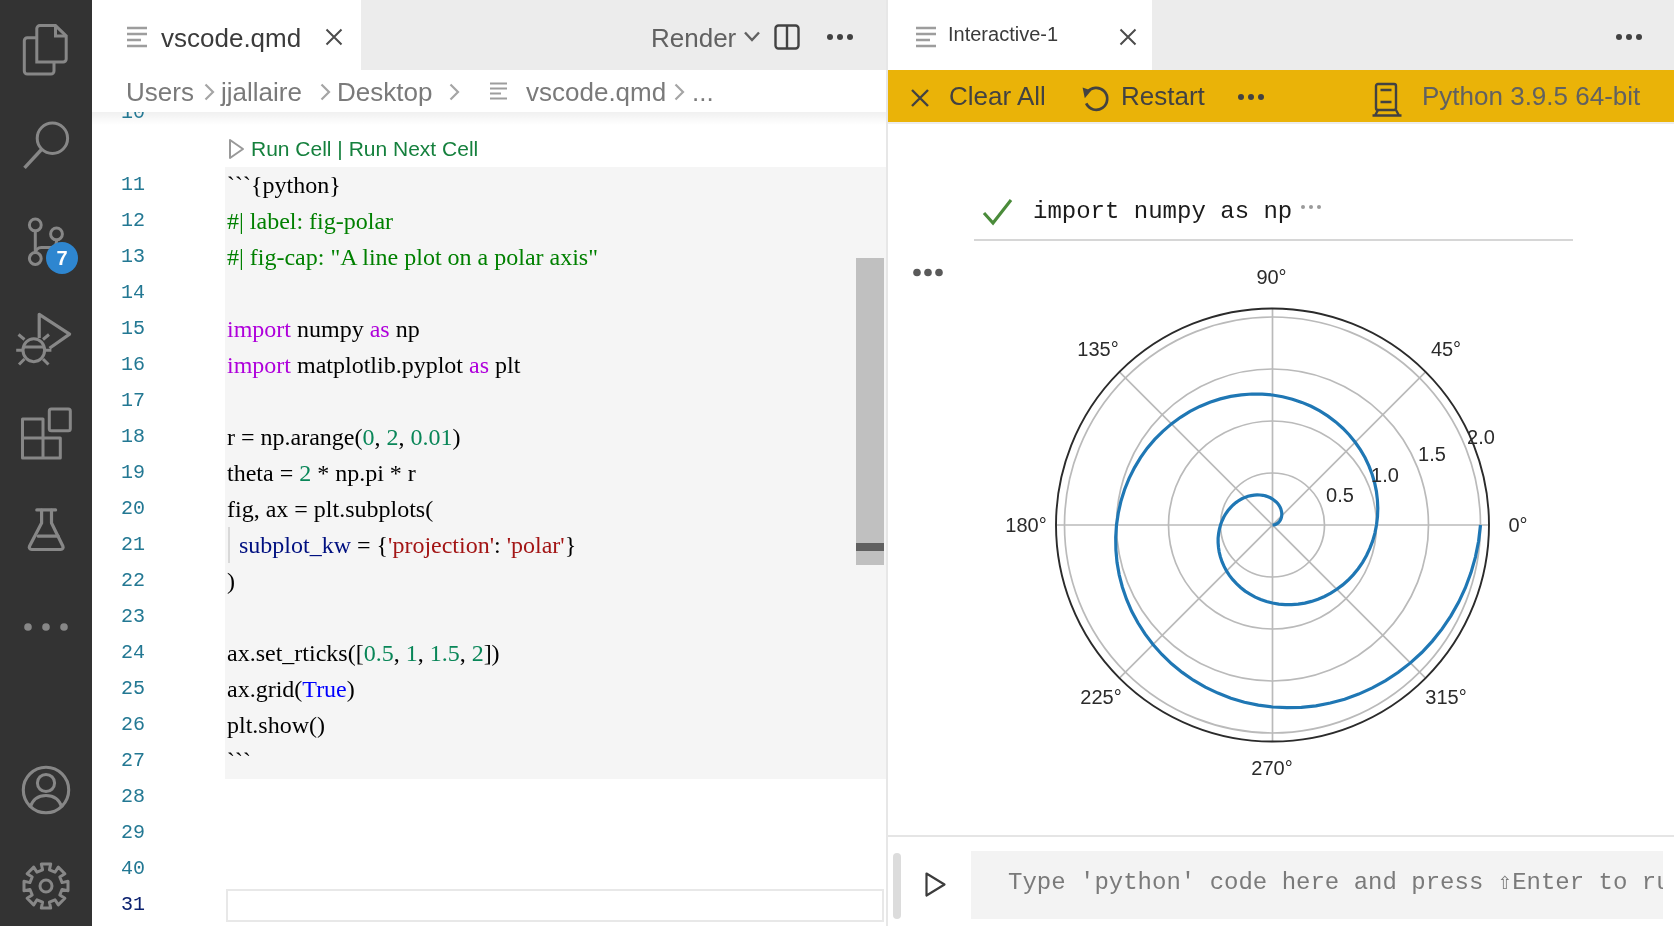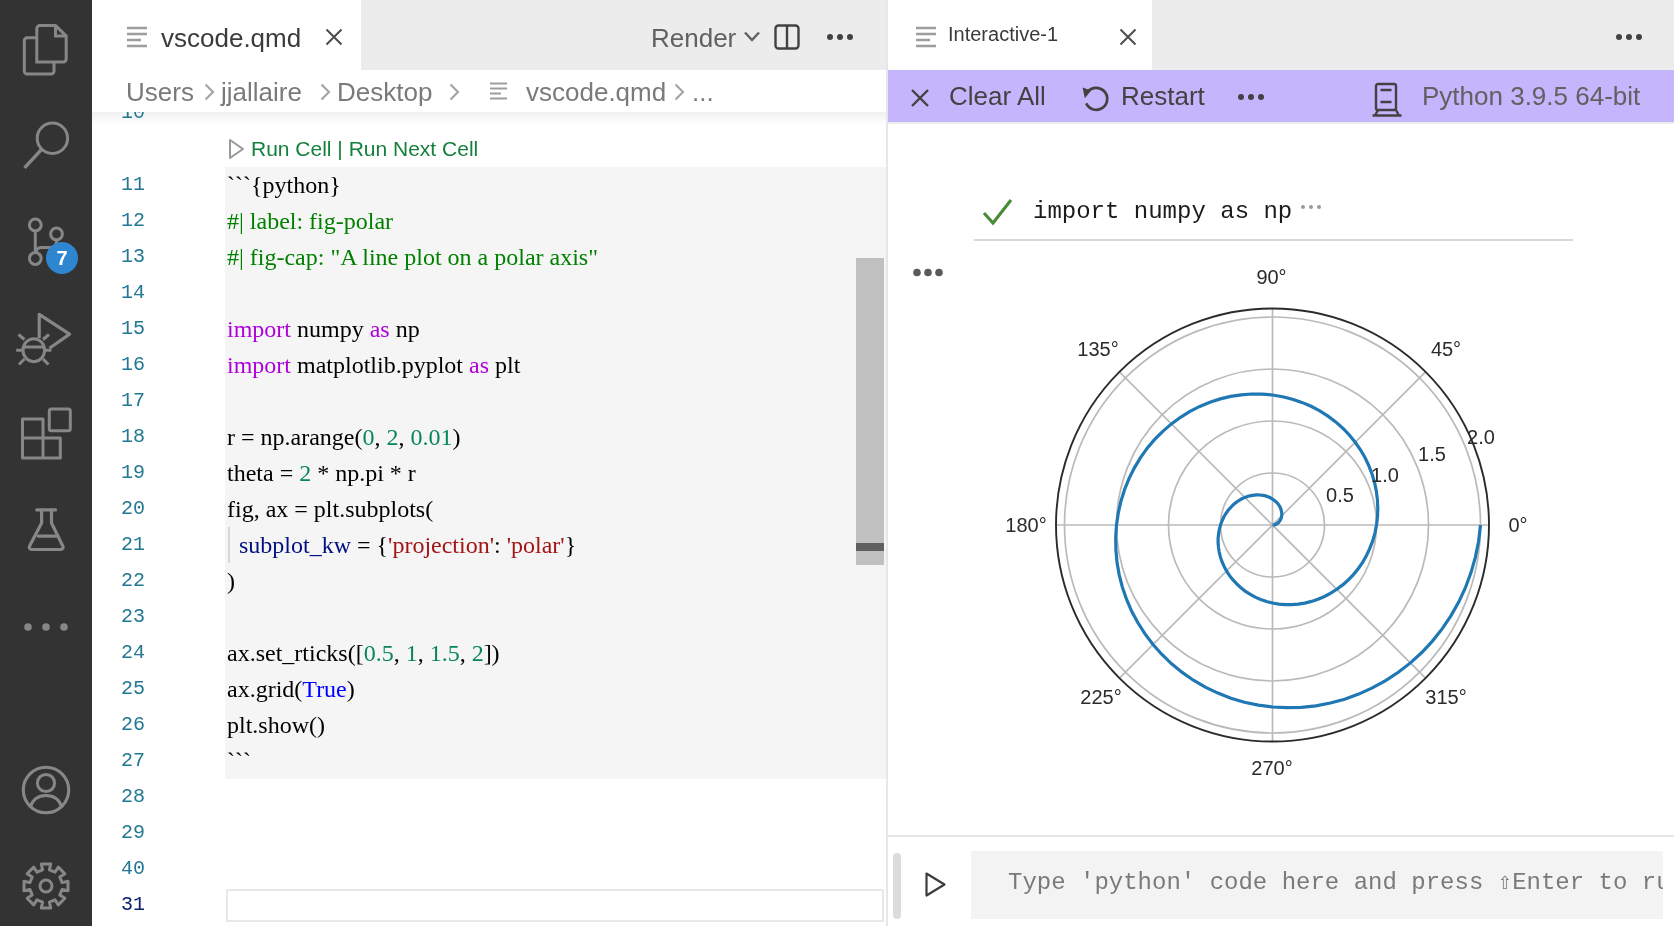--- a/index.html
+++ b/index.html
@@ -17,21 +17,21 @@
 #editor{position:absolute;left:92px;top:112px;width:794px;height:814px;background:#fff;overflow:hidden}
 #eshadow{position:absolute;left:0;top:0;width:794px;height:13px;background:linear-gradient(rgba(0,0,0,0.06),rgba(0,0,0,0))}
 #cellbg{position:absolute;left:133px;top:55px;width:661px;height:612px;background:#f5f5f5}
 .ln{position:absolute;left:0;width:82px;height:36px;line-height:36px;text-align:center;color:#237893;font-size:20px;font-family:Liberation Mono, monospace}
 .cd{position:absolute;left:135px;height:36px;line-height:36px;font-size:24px;font-family:Liberation Serif, serif;white-space:pre;color:#000}
 .kw{color:#af00db}.nm{color:#098658}.st{color:#a31515}.vr{color:#001080}.bl{color:#0000ff}.cm{color:#008000}
 #panelborder{position:absolute;left:886px;top:0;width:2px;height:926px;background:#e7e7e7}
 
 #ptabbar{position:absolute;left:888px;top:0;width:786px;height:70px;background:#ececec}
 #ptab1{position:absolute;left:0;top:0;width:264px;height:70px;background:#ffffff}
-#ptoolbar{position:absolute;left:888px;top:70px;width:786px;height:54px;background:#c4b5fd;border-bottom:2px solid #ececec}
+#ptoolbar{position:absolute;left:888px;top:70px;width:786px;height:54px;background:#eab308;border-bottom:2px solid #ececec}
 .tbtxt{position:absolute;top:11px;font-size:26px;color:#424242;white-space:pre}
 #pcontent{position:absolute;left:888px;top:124px;width:786px;height:711px;background:#fff}
 #pinput{position:absolute;left:888px;top:837px;width:786px;height:89px;background:#fff}
 #inputbox{position:absolute;left:83px;top:14px;width:692px;height:68px;background:#f3f3f3;overflow:hidden}
 #inputbox span{position:absolute;left:37px;top:16px;font-size:24px;color:#7a7a7a;white-space:pre;font-family:"Liberation Mono",monospace}
 </style></head>
 <body>
 
 <div id="abar">
   <svg style="left:12px;top:16px" width="68" height="68" viewBox="0 0 68 68" fill="none" stroke="#878787" stroke-width="3">

